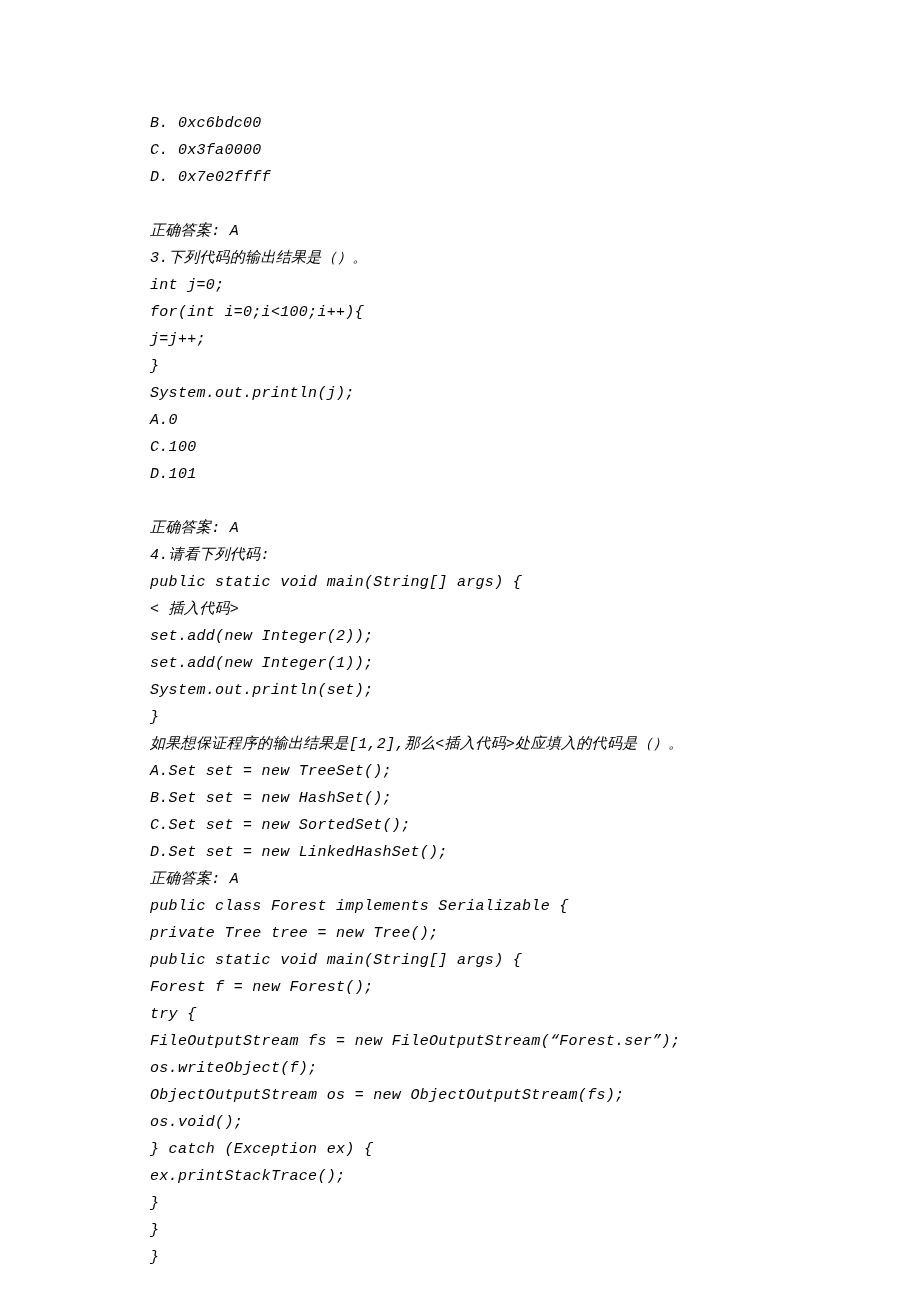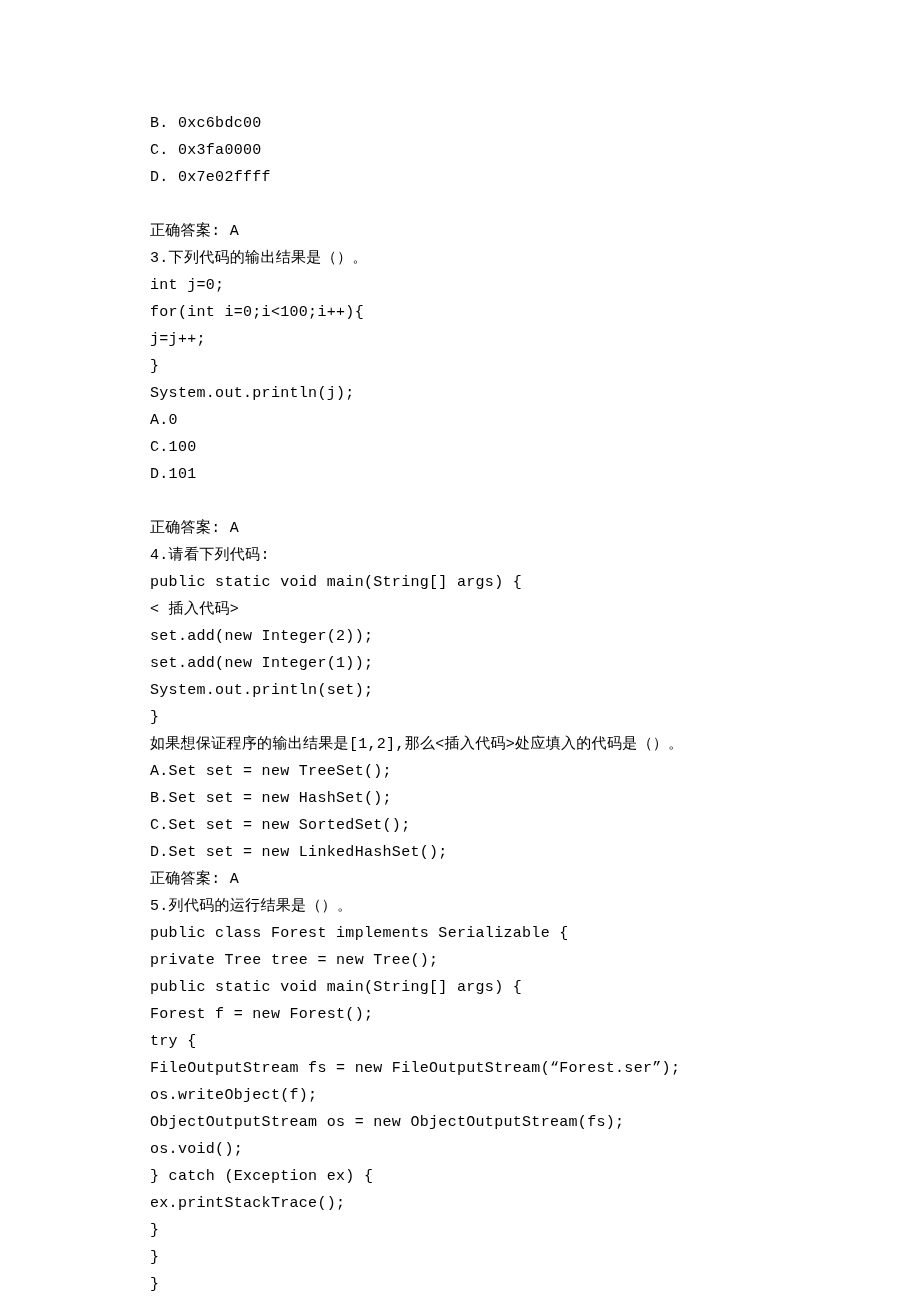--- a/index.html
+++ b/index.html
@@ -9,20 +9,21 @@
     min-height: 1302px;
     font-family: "SimSun", "宋体", "Courier New", monospace;
     font-size: 15px;
     line-height: 27px;
     color: #000000;
     padding: 110px 0 0 150px;
   }
   .line {
     white-space: pre;
     letter-spacing: 0.3px;
+    font-style: italic;
   }
 </style>
 </head>
 <body>
 
 <div id="doc">
     <div class="line">B. 0xc6bdc00</div>
     <div class="line">C. 0x3fa0000</div>
     <div class="line">D. 0x7e02ffff</div>
     <div class="line">&nbsp;</div>
@@ -44,21 +45,20 @@
     <div class="line">set.add(new Integer(2));</div>
     <div class="line">set.add(new Integer(1));</div>
     <div class="line">System.out.println(set);</div>
     <div class="line">}</div>
     <div class="line">如果想保证程序的输出结果是[1,2],那么&lt;插入代码&gt;处应填入的代码是（）。</div>
     <div class="line">A.Set set = new TreeSet();</div>
     <div class="line">B.Set set = new HashSet();</div>
     <div class="line">C.Set set = new SortedSet();</div>
     <div class="line">D.Set set = new LinkedHashSet();</div>
     <div class="line">正确答案: A</div>
-    <div class="line">5.列代码的运行结果是（）。</div>
     <div class="line">public class Forest implements Serializable {</div>
     <div class="line">private Tree tree = new Tree();</div>
     <div class="line">public static void main(String[] args) {</div>
     <div class="line">Forest f = new Forest();</div>
     <div class="line">try {</div>
     <div class="line">FileOutputStream fs = new FileOutputStream(“Forest.ser”);</div>
     <div class="line">os.writeObject(f);</div>
     <div class="line">ObjectOutputStream os = new ObjectOutputStream(fs);</div>
     <div class="line">os.void();</div>
     <div class="line">} catch (Exception ex) {</div>

